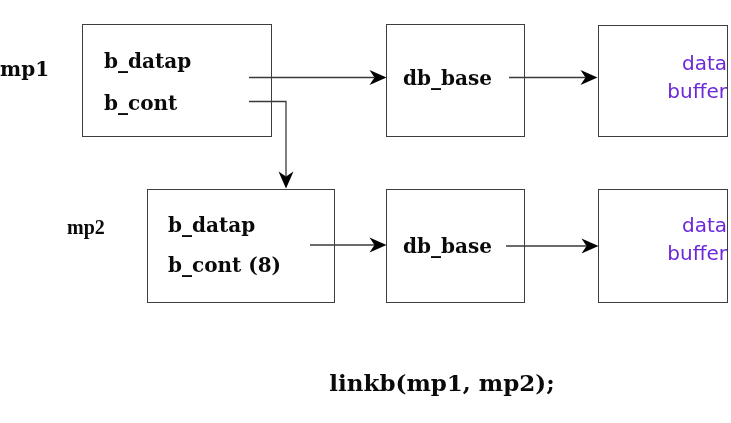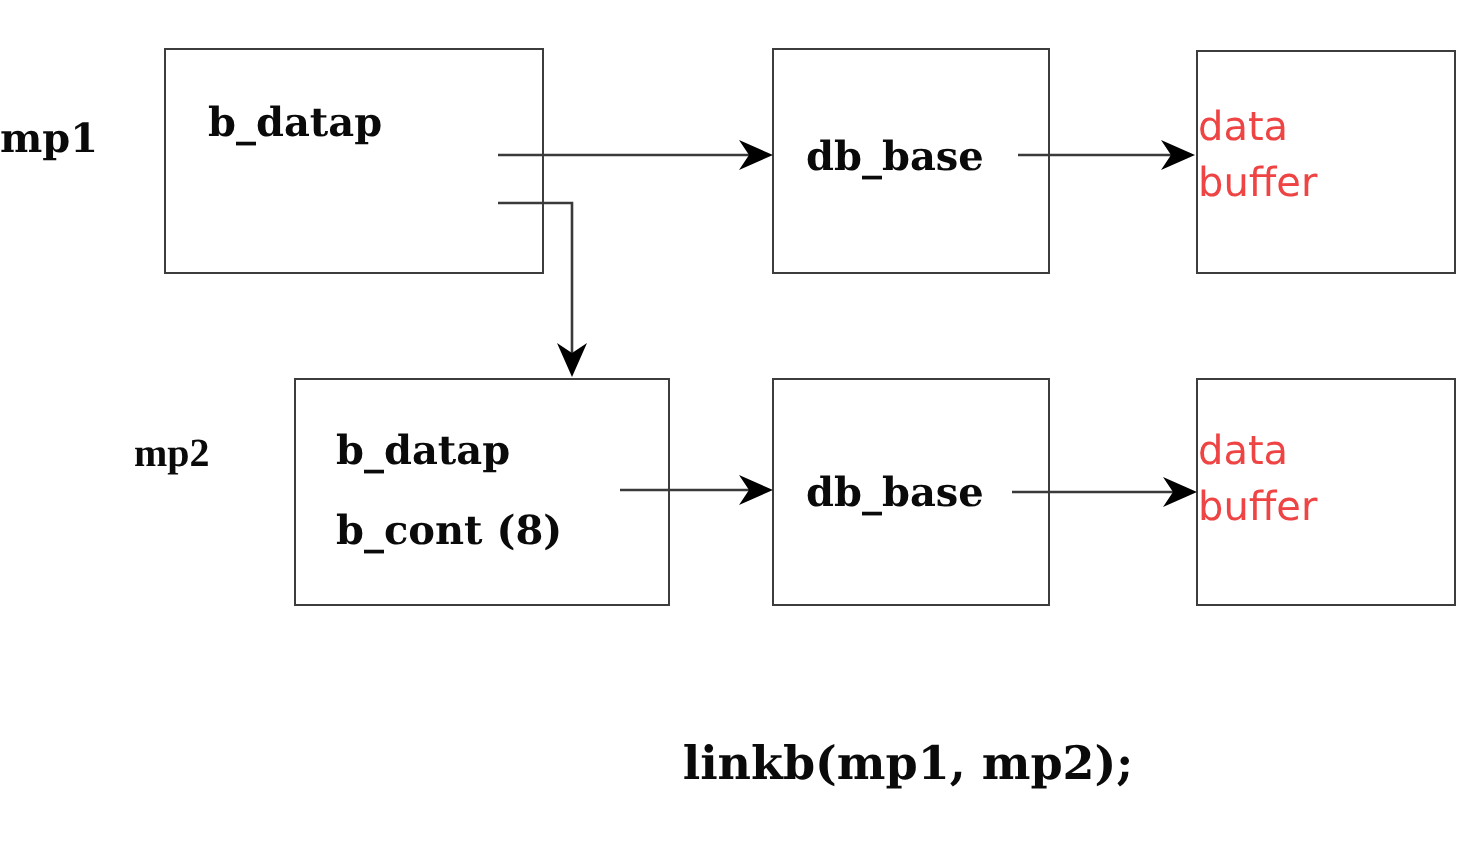--- a/index.html
+++ b/index.html
@@ -25,55 +25,55 @@
     font-size: 20px;
     color: #0a0a0a;
     white-space: nowrap;
     line-height: 1;
   }
   .node-label { font-size: 20px; }
   .buffer-text {
     position: absolute;
     left: 0;
     right: 0;
-    text-align: left;
+    text-align: right;
     font-family: "DejaVu Sans", sans-serif;
     font-size: 20px;
     line-height: 28px;
-    color: #ef4444;
+    color: #6d28d9;
   }
   .overlay {
     position: absolute;
     left: 0;
     top: 0;
     pointer-events: none;
   }
   .caption {
     position: absolute;
     left: 442px;
     top: 382px;
     transform: translate(-50%, -50%);
     font-weight: bold;
     font-size: 23px;
     color: #0a0a0a;
     white-space: nowrap;
-    margin-left: 12px;
   }
   .connector-line { stroke: #3a3a3a; stroke-width: 1.3; fill: none; }
   .arrowhead { fill: #000000; stroke: none; }
 </style>
 </head>
 <body>
 
 <div class="canvas">
 
   <div class="node-label" style="left:0px; top:69px;">mp1</div>
 
   <div class="box" style="left:82px; top:24px; width:190px; height:113px;">
     <div class="field" style="left:21px; top:36px;">b_datap</div>
+    <div class="field" style="left:21px; top:78px;">b_cont</div>
   </div>
 
   <div class="box" style="left:386px; top:24px; width:139px; height:113px;">
     <div class="field" style="left:16px; top:53px;">db_base</div>
   </div>
 
   <div class="box" style="left:598px; top:25px; width:130px; height:112px;">
     <div class="buffer-text" style="top:23px;">
       <div>data</div>
       <div>buffer</div>

